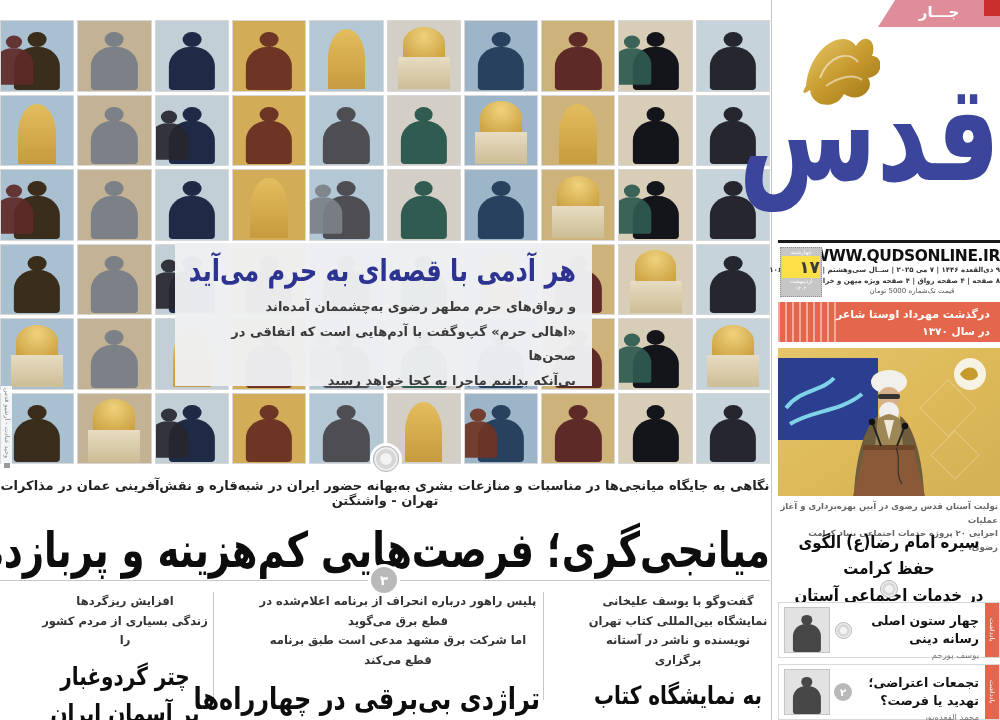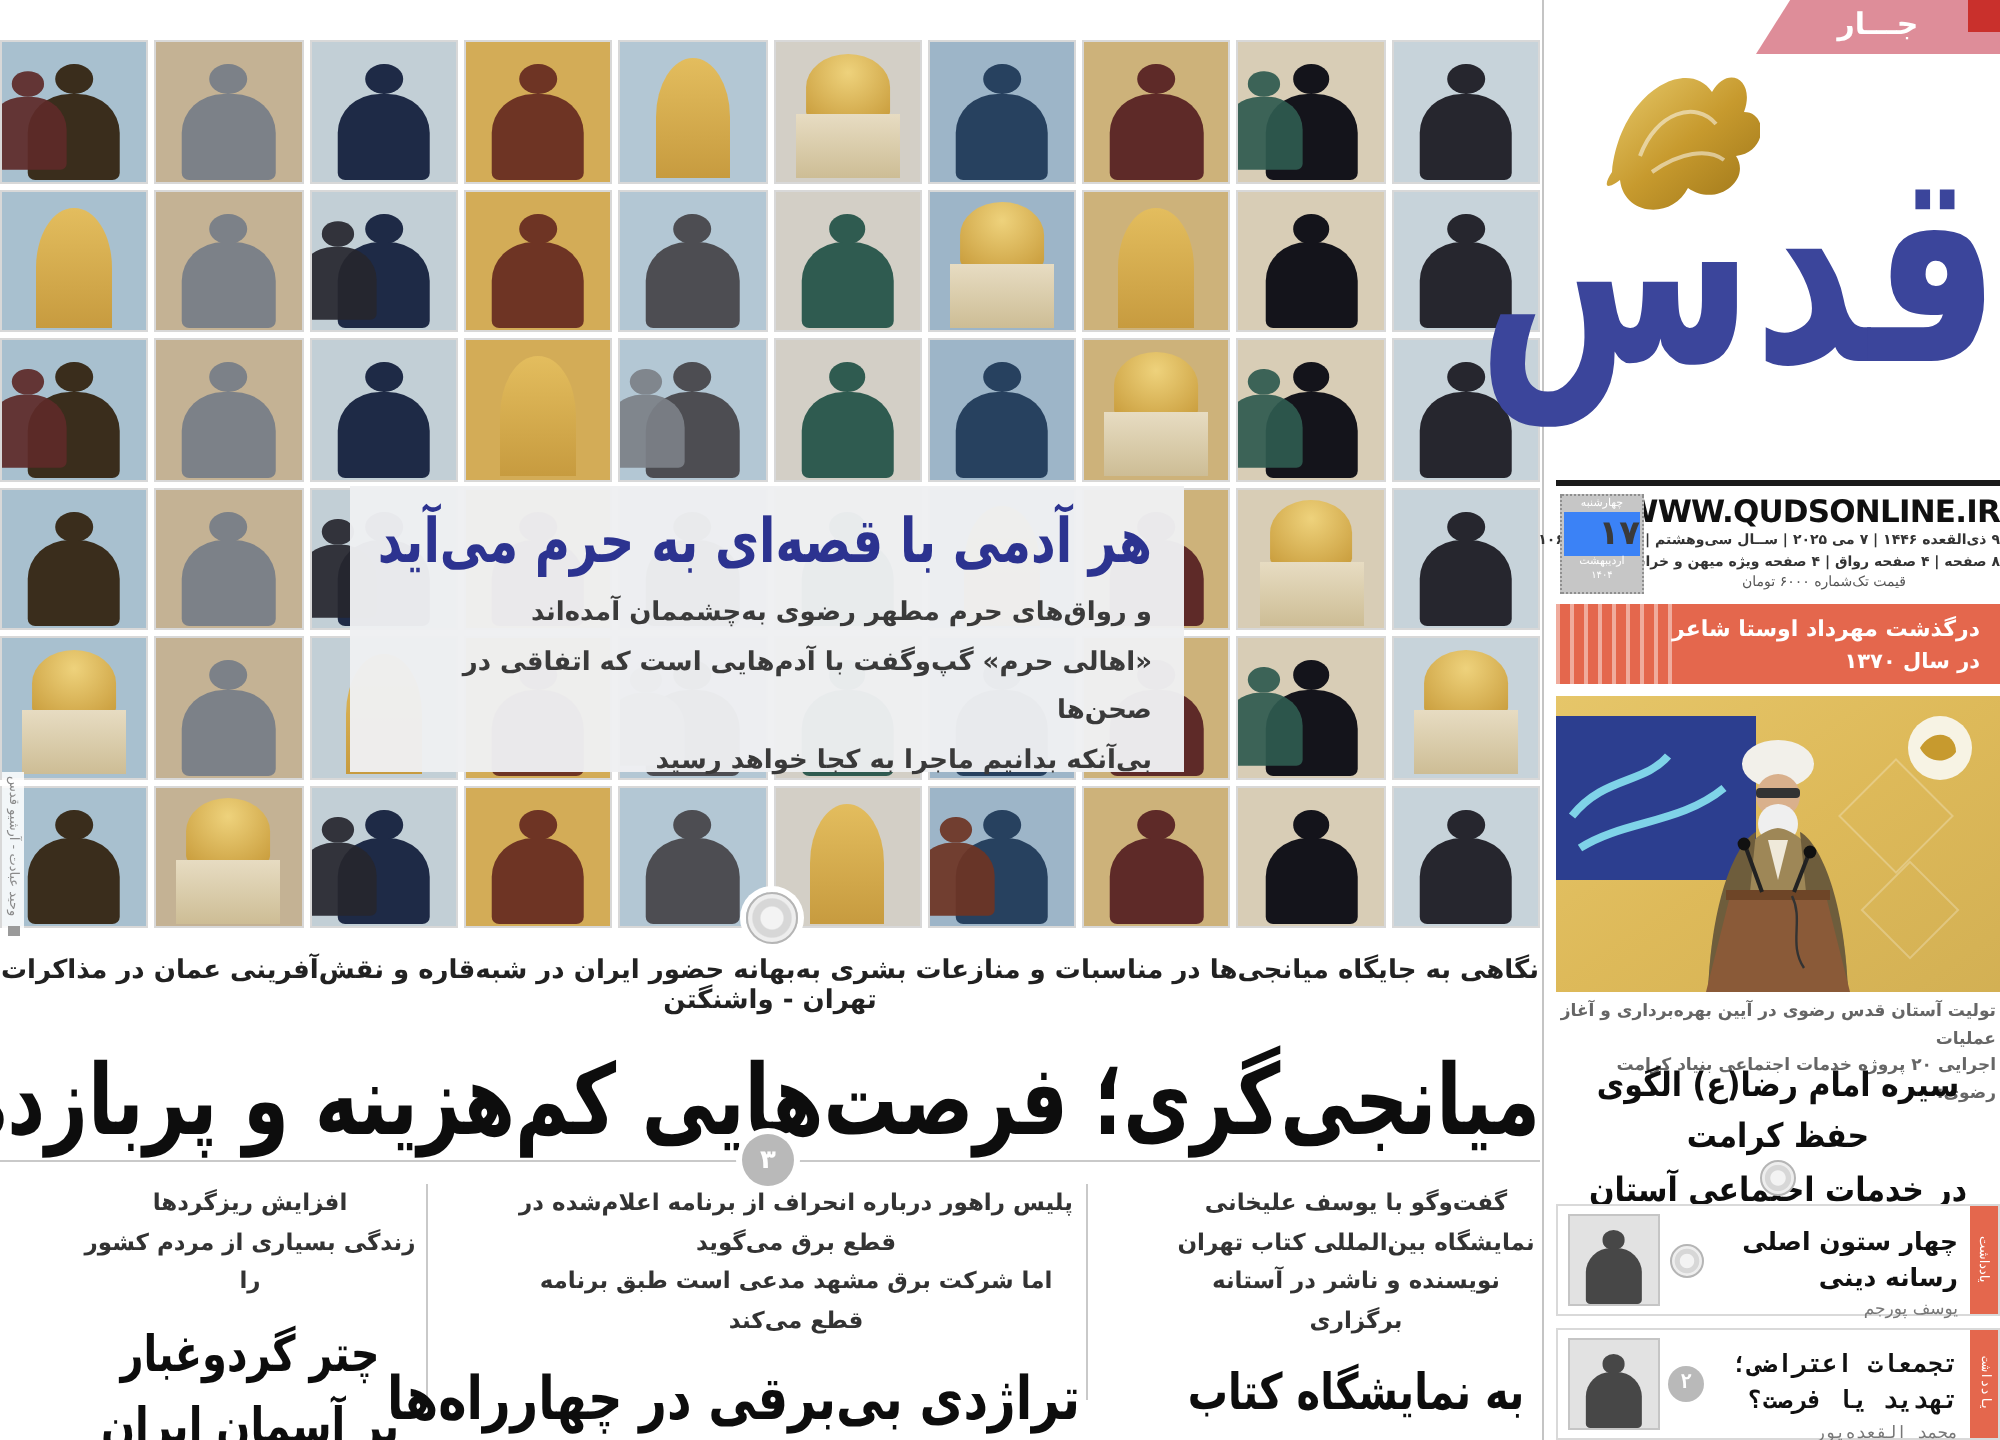--- a/index.html
+++ b/index.html
@@ -83,41 +83,41 @@
     font-size:100px;font-weight:bold;color:var(--logo);transform:scaleY(1.35);transform-origin:center top;
     line-height:1.45;}
   .info-bar{position:absolute;left:0;top:240px;width:222px;height:56px;border-top:3px solid #1a1a1a;padding-top:2px;}
   .info-text{position:absolute;right:0;top:4px;width:176px;text-align:center;}
   .site-url{font-size:15.5px;font-weight:bold;color:#101010;letter-spacing:-.4px;white-space:nowrap;}
   .dateline{font-size:7px;font-weight:bold;color:#333;line-height:1.5;white-space:nowrap;}
   .price-line{font-size:7px;color:#555;margin-top:1px;}
   .date-badge{position:absolute;left:2px;top:4px;width:42px;height:50px;background:#c6c6c6;
     border:1px dotted #8f8f8f;padding:1px;text-align:center;color:#fff;}
   .date-badge .wd{font-size:5.5px;line-height:7px;}
-  .date-badge .dy{background:#3b82f6;color:#3a3a3a;font-size:17px;font-weight:bold;line-height:22px;padding-left:28px;}
+  .date-badge .dy{background:#fde047;color:#3a3a3a;font-size:17px;font-weight:bold;line-height:22px;padding-left:28px;}
   .date-badge .mo{font-size:5.5px;line-height:7px;}
   .date-badge .yr{font-size:5px;line-height:6px;}
 
   .obit-bar{position:absolute;left:0;top:302px;width:222px;height:40px;background:var(--coral);
     color:#fff;text-align:right;padding:4px 10px 0 0;overflow:hidden;}
   .obit-bar::before{content:"";position:absolute;left:0;top:0;width:62px;height:100%;
     background:repeating-linear-gradient(90deg,rgba(255,255,255,.45) 0 2px,transparent 2px 7px);}
   .obit-l1{font-size:11px;font-weight:bold;line-height:17px;}
   .obit-l2{font-size:10.5px;font-weight:bold;line-height:16px;}
 
   .cleric-photo{position:absolute;left:0;top:348px;width:222px;height:148px;overflow:hidden;}
   .sb-caption{position:absolute;left:0;top:500px;width:222px;text-align:right;
     font-size:8.5px;font-weight:bold;color:#666;line-height:1.6;padding:0 2px;}
   .sb-headline{position:absolute;left:0;top:530px;width:222px;text-align:center;
     font-size:15px;font-weight:bold;color:#0e0e0e;line-height:1.55;transform:scaleY(1.12);transform-origin:center top;}
   .sb-stamp{position:absolute;left:102px;top:580px;width:18px;height:18px;}
 
   .note-card{position:absolute;left:0;width:222px;height:56px;background:#fff;border:1px solid #d9d9d9;
     display:flex;flex-direction:row;align-items:center;}
-  .note-1{top:602px;} .note-2{top:664px;font-family:Liberation Mono, monospace;}
+  .note-1{top:602px;} .note-2{top:664px;}
   .note-tab{width:14px;align-self:stretch;background:var(--coral);color:#fff;writing-mode:vertical-rl;
     font-size:6.5px;text-align:center;letter-spacing:1px;line-height:14px;}
   .note-main{flex:1;text-align:right;padding:2px 6px;}
   .note-title{font-size:12.5px;font-weight:bold;color:#111;line-height:1.45;margin-top:12px;}
   .note-author{font-size:8.5px;color:#777;margin-top:2px;}
   .note-badge-col{width:20px;display:flex;justify-content:center;}
   .badge-2{position:static;width:18px;height:18px;font-size:10px;box-shadow:none;}
   .note-photo{width:46px;height:46px;margin:0 3px 0 5px;background:#e2e2e2;border:1px solid #c5c5c5;
     position:relative;overflow:hidden;}
   .note-photo .person{color:#474747;}
@@ -372,21 +372,21 @@
       <path fill="none" stroke="#fff" stroke-opacity=".5" stroke-width="2" d="M28,58 C36,36 56,30 66,42 M34,66 C48,56 62,54 70,60"></path>
     </svg>
 
     <div class="logo-word">قدس</div>
 
     <div class="info-bar">
       <div class="info-text">
         <div class="site-url">WWW.QUDSONLINE.IR</div>
         <div class="dateline">۹ ذی‌القعده ۱۴۴۶ | ۷ می ۲۰۲۵ | ســال سی‌وهشتم | شــماره ۱۰۶۳۹</div>
         <div class="dateline">۸ صفحه | ۴ صفحه رواق | ۴ صفحه ویژه میهن و خراسان</div>
-        <div class="price-line">قیمت تک‌شماره ۶۰۰۰ تومان</div>
+        <div class="price-line">قیمت تک‌شماره 5000 تومان</div>
       </div>
       <div class="date-badge">
         <div class="wd">چهارشنبه</div>
         <div class="dy">۱۷</div>
         <div class="mo">اردیبهشت</div>
         <div class="yr">۱۴۰۴</div>
       </div>
     </div>
 
     <div class="obit-bar">

